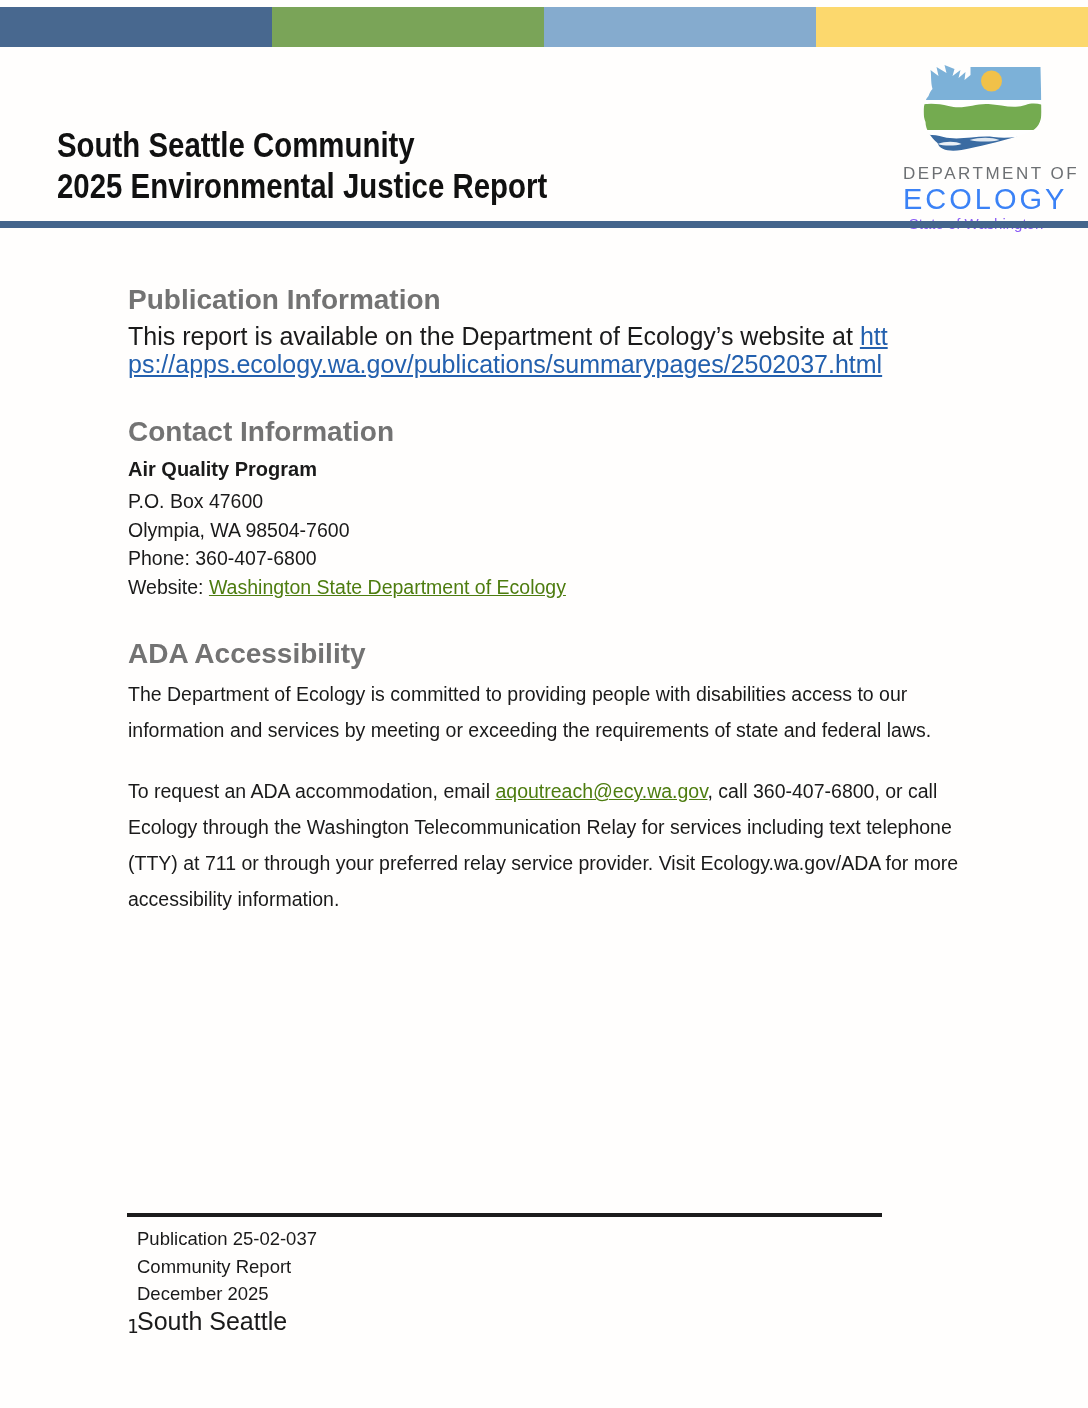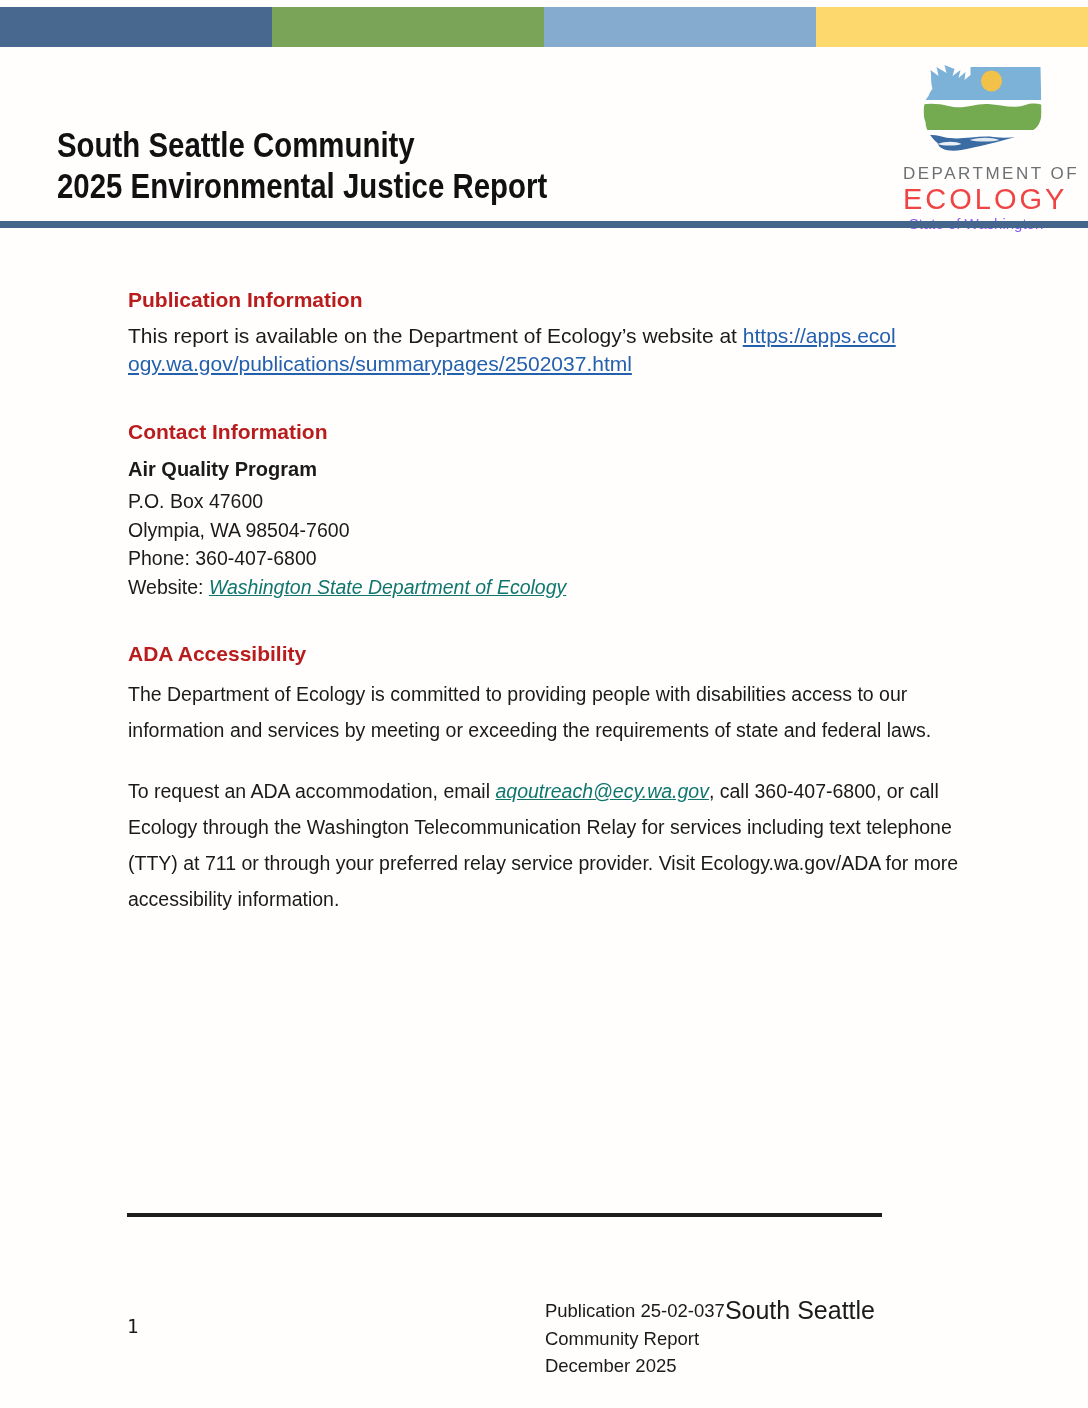--- a/index.html
+++ b/index.html
@@ -21,42 +21,42 @@
   .seg-yellow{background:#fcd86d;}
 
   
   .doc-title{position:absolute;left:57px;top:124px;font-weight:bold;color:#111;}
   .doc-title .tline{display:block;font-size:35px;line-height:41px;transform:scaleX(0.84);transform-origin:left center;white-space:nowrap;letter-spacing:0px;}
 
   
   .logo{position:absolute;left:903px;top:60px;width:146px;text-align:center;}
   .logo svg{display:block;margin:0 auto;}
   .logo .dept{font-size:17px;letter-spacing:2.5px;color:#6d7073;margin-top:4px;white-space:nowrap;}
-  .logo .eco{font-size:29px;letter-spacing:3px;color:#ef4444;font-weight:500;line-height:1.0;margin-top:1px;white-space:nowrap;}
+  .logo .eco{font-size:29px;letter-spacing:3px;color:#3b82f6;font-weight:500;line-height:1.0;margin-top:1px;white-space:nowrap;}
   .logo .sow{font-size:15px;color:#8b5cf6;margin-top:1px;white-space:nowrap;}
 
   .header-rule{position:absolute;left:0;top:221px;width:1088px;height:7px;background:#44658c;}
 
   
   .section{position:absolute;left:128px;}
   .sec-pub{top:283px;width:770px;}
   .sec-contact{top:415px;width:770px;}
   .sec-ada{top:637px;width:833px;}
 
-  h2{margin:0 0 6px 0;font-size:21px;line-height:33px;font-weight:bold;color:#b91c1c;letter-spacing:0px;}
-  .body-text{font-size:21px;line-height:28px;margin:0;}
+  h2{margin:0 0 6px 0;font-size:28px;line-height:33px;font-weight:bold;color:#737373;letter-spacing:0px;}
+  .body-text{font-size:25px;line-height:28px;margin:0;}
   .contact-line{font-size:19.5px;line-height:28.5px;margin:0;}
   .program{font-size:20px;font-weight:bold;line-height:30px;margin:0 0 3px 0;}
   .para{font-size:19.5px;line-height:36px;margin:0 0 25px 0;}
-  a.link{color:#0f766e;text-decoration:underline;cursor:pointer;font-style:italic;}
+  a.link{color:#4d7c0f;text-decoration:underline;cursor:pointer;}
   a.link-url{color:#2360ae;text-decoration:underline;cursor:pointer;word-break:break-all;}
 
   
   .footer-rule{position:absolute;left:127px;top:1213px;width:755px;height:4px;background:#1c1c1c;}
-  .footer{position:absolute;left:137px;top:1297px;width:738px;display:flex;justify-content:flex-end;align-items:flex-start;}
+  .footer{position:absolute;left:137px;top:1225px;width:738px;display:flex;justify-content:space-between;align-items:flex-start;flex-direction:column;}
   .footer-left p{margin:0;font-size:18.5px;line-height:27.5px;}
   .footer-right{font-size:25px;line-height:27.5px;}
   .page-num{position:absolute;left:127px;top:1315px;font-size:19px;font-family:"DejaVu Sans Mono","Liberation Mono",monospace;}
 </style>
 </head>
 <body>
 
 <div class="page">
 
   <div class="topbar">

